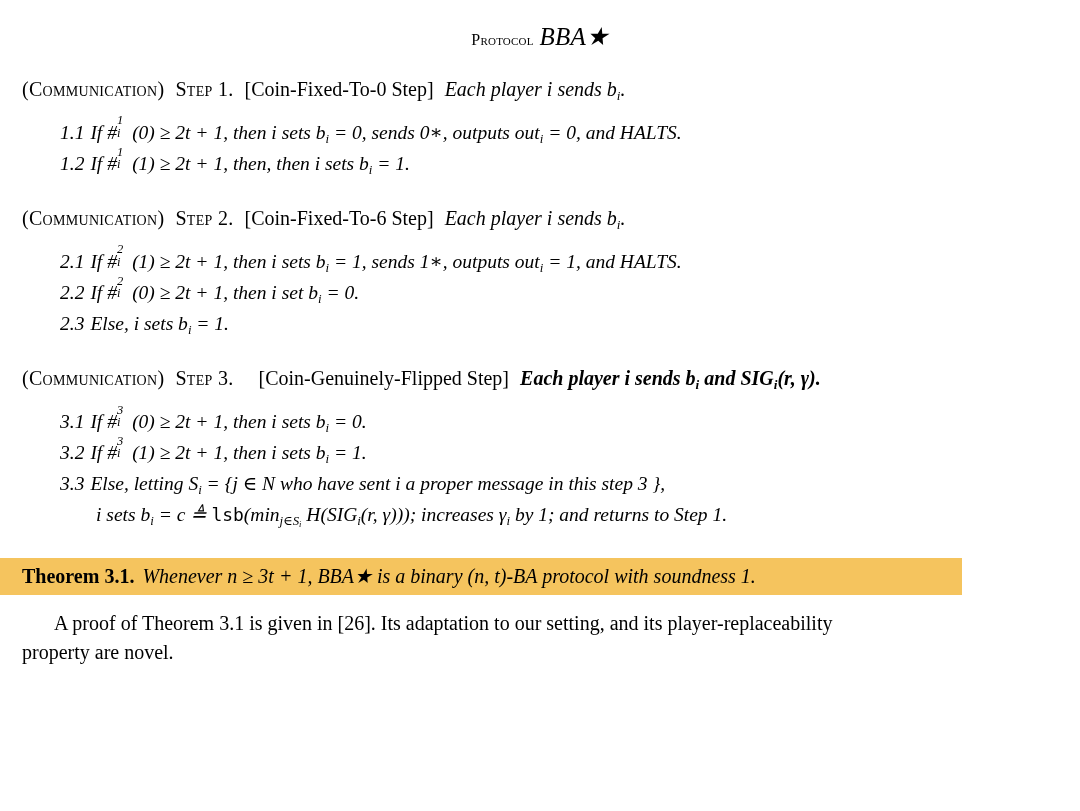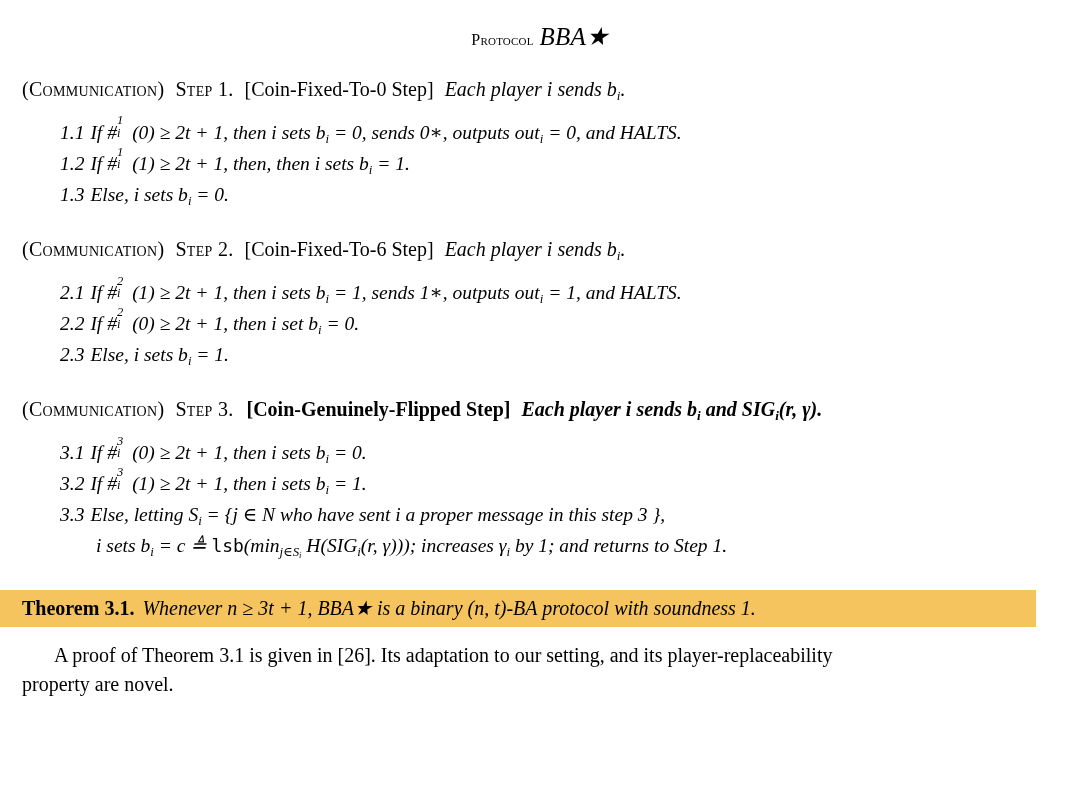--- a/index.html
+++ b/index.html
@@ -106,21 +106,21 @@
 
   .gap-lg { height: 27px; }
   .gap-md { height: 14px; }
 
   
   .theorem-bar {
     background: #f5c45e;
     margin: 0;
     padding: 6px 12px 7px 22px;
     font-size: 20px;
-    width: 1036px;
+    width: 962px;
     box-sizing: border-box;
   }
   .theorem-bar .thm-label {
     font-weight: bold;
     font-style: normal;
     margin-right: 8px;
   }
   .theorem-bar .thm-text { font-style: italic; }
 
   
@@ -153,23 +153,20 @@
   <div class="gap-md"></div>
 
   <div class="sub">
     <span class="num">1.1</span><span>If #</span><span class="supsub"><span class="s-top">1</span><span class="s-bot">i</span></span><span>(0) ≥ 2t + 1,  then i sets b</span><sub>i</sub><span> = 0,   sends 0∗,   outputs out</span><sub>i</sub><span> = 0,    and HALTS.</span>
   </div>
 
   <div class="sub">
     <span class="num">1.2</span><span>If #</span><span class="supsub"><span class="s-top">1</span><span class="s-bot">i</span></span><span>(1) ≥ 2t + 1,  then, then i sets b</span><sub>i</sub><span> = 1.</span>
   </div>
 
-  <div class="sub">
-    <span class="num">1.3</span><span>Else, i sets b</span><sub>i</sub><span> = 0.</span>
-  </div>
 
   <div class="gap-lg"></div>
 
   <div class="step-head">
     <span class="sc">(Communication)</span>
     <span class="sc" style="margin-left:6px;">Step 2.</span>
     <span class="bracket" style="margin-left:6px;">[Coin-Fixed-To-6 Step]</span>
     <span class="it" style="margin-left:6px;"><span>Each player i sends b</span><sub>i</sub><span>.</span></span>
   </div>
 
@@ -185,21 +182,21 @@
 
   <div class="sub">
     <span class="num">2.3</span><span>Else, i sets b</span><sub>i</sub><span> = 1.</span>
   </div>
 
   <div class="gap-lg"></div>
 
   <div class="step-head">
     <span class="sc">(Communication)</span>
     <span class="sc" style="margin-left:6px;">Step 3.</span>
-    <span class="bracket" style="margin-left:8px;font-weight:bold;">[Coin-Genuinely-Flipped Step]</span>
+    <span class="bracket" style="margin-left:20px;">[Coin-Genuinely-Flipped Step]</span>
     <span class="it" style="margin-left:6px;font-weight:bold;"><span>Each player i sends b</span><sub>i</sub><span> and SIG</span><sub>i</sub><span>(r, γ).</span></span>
   </div>
 
   <div class="gap-md"></div>
 
   <div class="sub">
     <span class="num">3.1</span><span>If #</span><span class="supsub"><span class="s-top">3</span><span class="s-bot">i</span></span><span>(0) ≥ 2t + 1,  then i sets b</span><sub>i</sub><span> = 0.</span>
   </div>
 
   <div class="sub">

